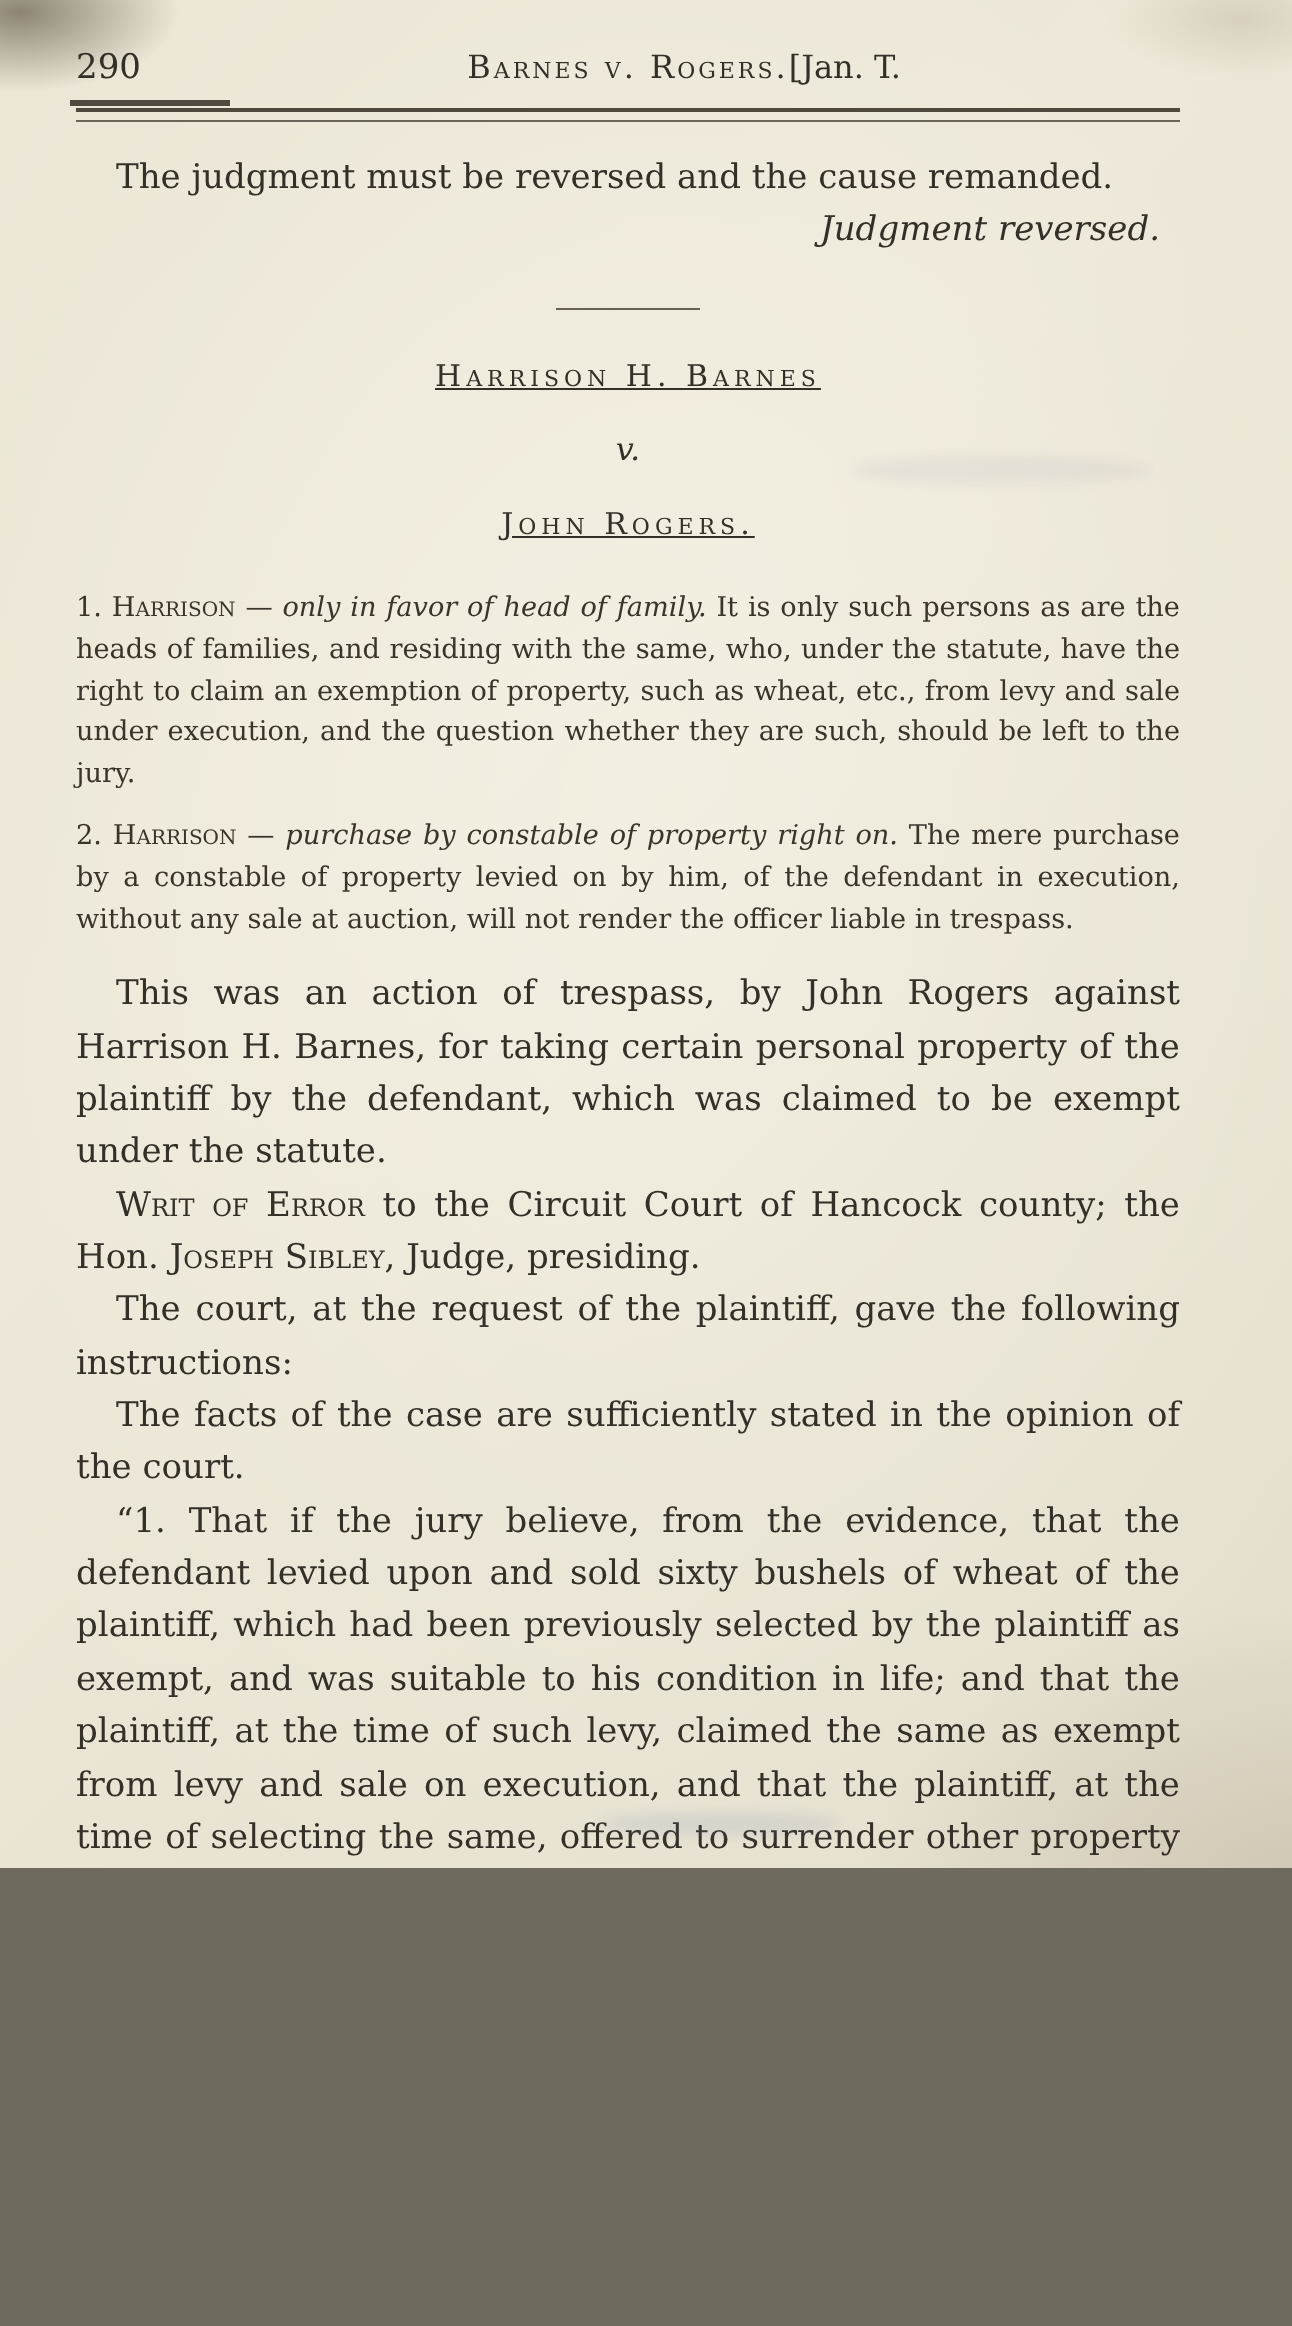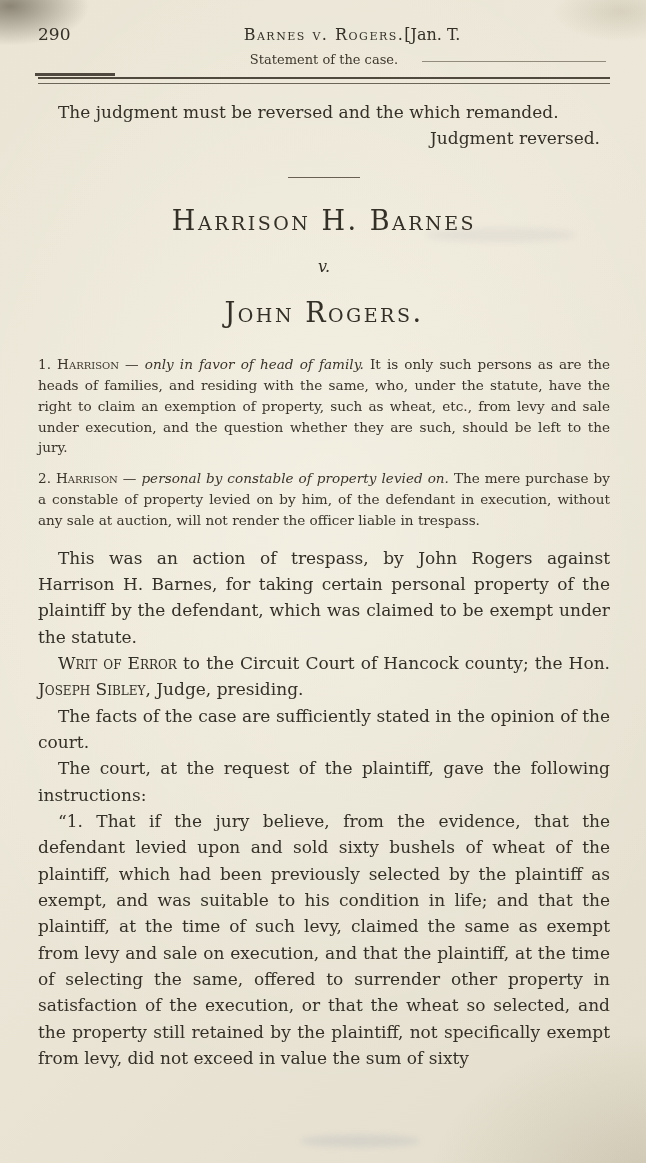--- a/index.html
+++ b/index.html
@@ -3,24 +3,24 @@
 <meta charset="utf-8">
 <style>
   html, body {
     margin: 0;
     padding: 0;
     background: #6e6a5d;
   }
   .page {
     position: relative;
     width: 646px;
-    height: 1163px;
+    height: 934px;
     margin: 0 auto;
     box-sizing: border-box;
-    padding: 24px 36px 0 38px;
+    padding: 24px 56px 0 38px;
     font-family: "DejaVu Serif", "Liberation Serif", serif;
     color: #353027;
     overflow: hidden;
     background:
       radial-gradient(ellipse 110px 55px at 10px 6px, rgba(62,54,38,.55), rgba(62,54,38,0) 72%),
       radial-gradient(ellipse 320px 220px at 101% 102%, rgba(128,112,82,.22), rgba(128,112,82,0) 70%),
       radial-gradient(ellipse 90px 40px at 96% 1%, rgba(120,106,76,.18), rgba(120,106,76,0) 75%),
       radial-gradient(ellipse 520px 720px at 50% 44%, rgba(255,253,243,.38), rgba(255,253,243,0) 82%),
       linear-gradient(135deg, #eae5d5 0%, #ece7d8 40%, #e3decd 100%);
   }
@@ -78,36 +78,38 @@
   }
   .para {
     margin: 0;
     text-indent: 20px;
     text-align: justify;
   }
   .no-indent { text-indent: 0; }
   .disposition {
     margin: 0 10px 0 0;
     text-align: right;
+    font-style: italic;
   }
 
   .section-divider {
     width: 72px;
     margin: 25px auto 22px;
     border-top: 1.5px solid rgba(58,50,38,.75);
   }
 
   
   .case-heading {
     text-align: center;
     margin: 0 0 20px;
   }
   .party {
-    font-size: 27px;
+    font-size: 15px;
     letter-spacing: 2.5px;
+    text-decoration: underline;
   }
   .versus {
     font-style: italic;
     font-size: 16px;
     margin: 13px 0;
   }
   .orig-ed {
     font-size: 13.5px;
     letter-spacing: 1px;
     margin-top: 14px;
@@ -151,52 +153,48 @@
 
   <div class="smudge smudge-a"></div>
   <div class="smudge smudge-b"></div>
 
   <header class="running-head">
     <span class="pagenum">290</span>
     <span class="running-title sc">Barnes v. Rogers.</span>
     <span class="term-label">[Jan. T.</span>
   </header>
 
-  <div class="caption-row">
-    <span class="caption">Statement of the case.</span>
-    <span class="caption-rule"></span>
-  </div>
 
   <div class="head-rule"></div>
 
   <main class="text-block">
 
-    <p class="para">The judgment must be reversed and the which remanded.</p>
+    <p class="para">The judgment must be reversed and the cause remanded.</p>
     <p class="disposition">Judgment reversed.</p>
 
     <div class="section-divider"></div>
 
     <div class="case-heading">
       <div class="party sc">Harrison H. Barnes</div>
       <div class="versus">v.</div>
       <div class="party sc">John Rogers.</div>
     </div>
 
     <div class="headnotes">
       <p class="headnote"><span class="hn-num">1.</span>
         <span class="sc">Harrison</span><span> — </span><em class="hn-catch">only in favor of head of family.</em>
         <span>It is only such persons as are the heads of families, and residing with the same, who, under the statute, have the right to claim an exemption of property, such as wheat, etc., from levy and sale under execution, and the question whether they are such, should be left to the jury.</span></p>
       <p class="headnote"><span class="hn-num">2.</span>
-        <span class="sc">Harrison</span><span> — </span><em class="hn-catch">personal by constable of property levied on.</em>
+        <span class="sc">Harrison</span><span> — </span><em class="hn-catch">purchase by constable of property right on.</em>
         <span>The mere purchase by a constable of property levied on by him, of the defendant in execution, without any sale at auction, will not render the officer liable in trespass.</span></p>
     </div>
 
     <p class="para">This was an action of trespass, by John Rogers against Harrison H. Barnes, for taking certain personal property of the plaintiff by the defendant, which was claimed to be exempt under the statute.</p>
 
     <p class="para"><span class="sc">Writ of Error</span>
       <span>to the Circuit Court of Hancock county; the Hon.</span>
       <span class="sc">Joseph Sibley</span><span>, Judge, presiding.</span></p>
+    <p class="para">The court, at the request of the plaintiff, gave the following instructions:</p>
     <p class="para">The facts of the case are sufficiently stated in the opinion of the court.</p>
-    <p class="para">The court, at the request of the plaintiff, gave the following instructions:</p>
     <p class="para">“1. That if the jury believe, from the evidence, that the defendant levied upon and sold sixty bushels of wheat of the plaintiff, which had been previously selected by the plaintiff as exempt, and was suitable to his condition in life; and that the plaintiff, at the time of such levy, claimed the same as exempt from levy and sale on execution, and that the plaintiff, at the time of selecting the same, offered to surrender other property in satisfaction of the execution, or that the wheat so selected, and the property still retained by the plaintiff, not specifically exempt from levy, did not exceed in value the sum of sixty</p>
 
   </main>
 </div>
 
 </body></html>

